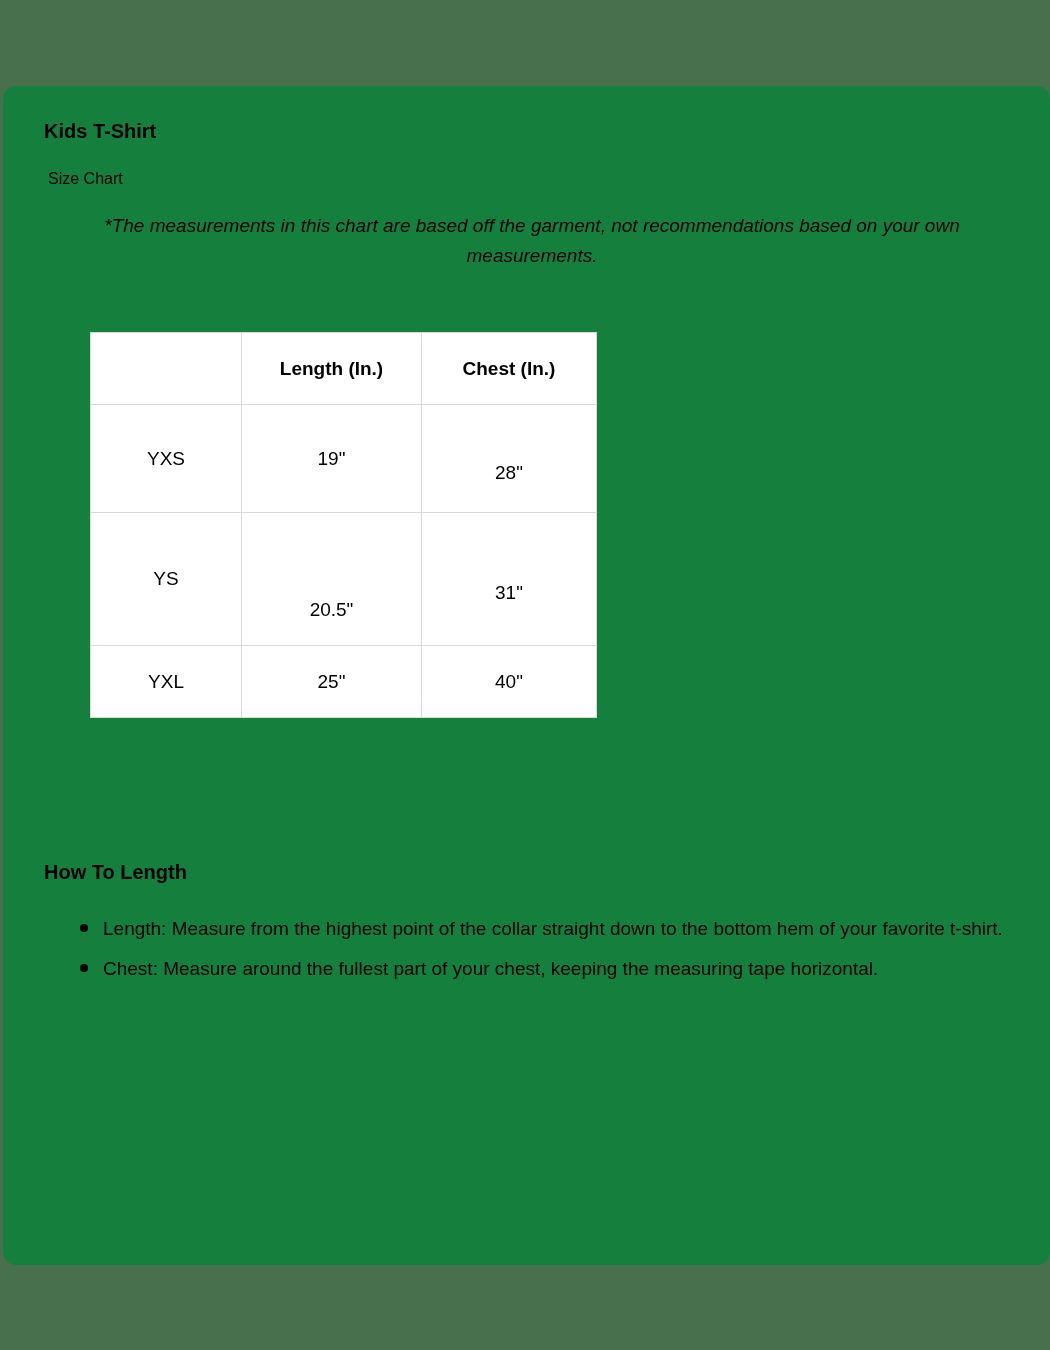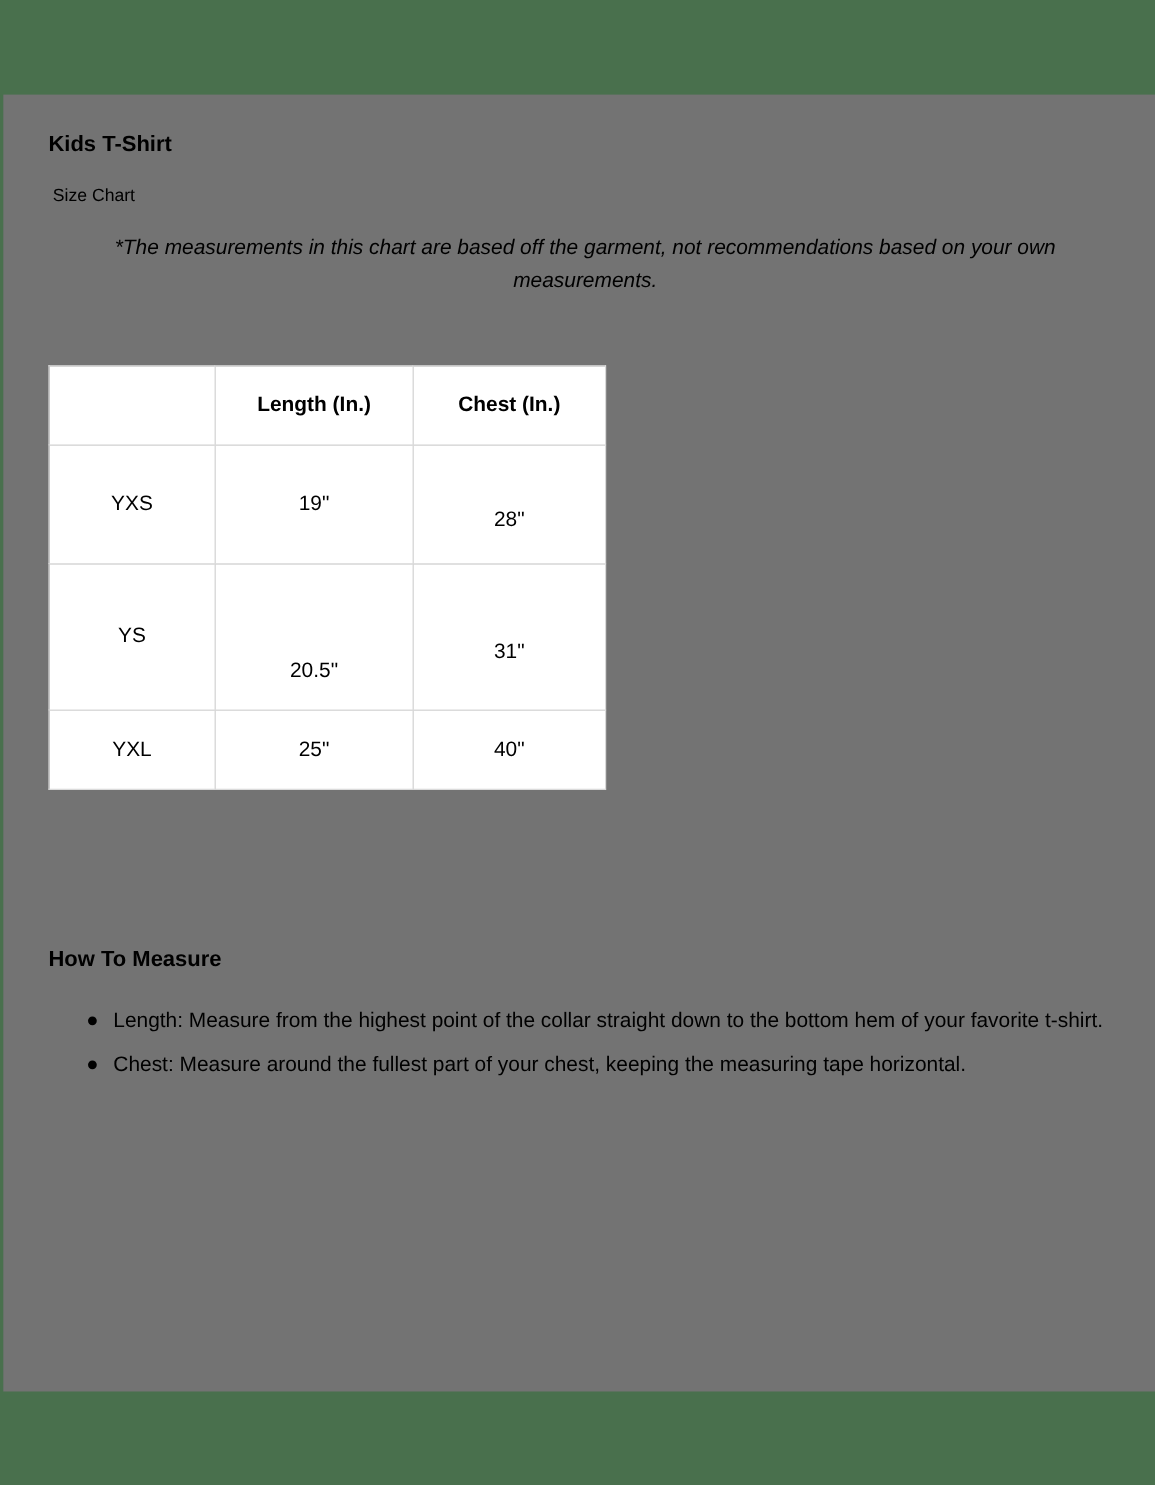--- a/index.html
+++ b/index.html
@@ -14,22 +14,23 @@
     font-family: "Liberation Sans", sans-serif;
     color: #000000;
     overflow: hidden;
   }
   .white-area {
     position: absolute;
     left: 3px;
     top: 86px;
     width: 1047px;
     height: 1179px;
-    background: #737373;
+    background: #15803d;
     overflow: hidden;
+    border-radius: 13px;
   }
   .content {
     padding: 0 30px 0 41px;
   }
   h1.product-title {
     margin: 33px 0 0 0;
     font-size: 20px;
     line-height: 24px;
     font-weight: 700;
   }
@@ -44,20 +45,21 @@
     font-size: 19px;
     line-height: 30px;
     font-style: italic;
     text-align: center;
   }
   table.size-table {
     margin-top: 61px;
     border-collapse: collapse;
     table-layout: fixed;
     width: 506px;
+    margin-left: 46px;
   }
   table.size-table th,
   table.size-table td {
     border: 1px solid #d9d9d9;
     padding: 0;
     text-align: center;
     vertical-align: middle;
     font-size: 19px;
     background: #ffffff;
   }
@@ -142,21 +144,21 @@
           <td><span class="cell-txt dy14">31"</span></td>
         </tr>
         <tr class="row-yxl">
           <td class="size-label"><span class="cell-txt">YXL</span></td>
           <td><span class="cell-txt">25"</span></td>
           <td><span class="cell-txt">40"</span></td>
         </tr>
       </tbody>
     </table>
 
-    <h2 class="how-to">How To Measure</h2>
+    <h2 class="how-to">How To Length</h2>
 
     <ul class="measure-list">
       <li>
         <span class="bullet-dot"></span>
         <span>Length: Measure from the highest point of the collar straight down to the bottom hem of your favorite t-shirt.</span>
       </li>
       <li>
         <span class="bullet-dot"></span>
         <span>Chest: Measure around the fullest part of your chest, keeping the measuring tape horizontal.</span>
       </li>

